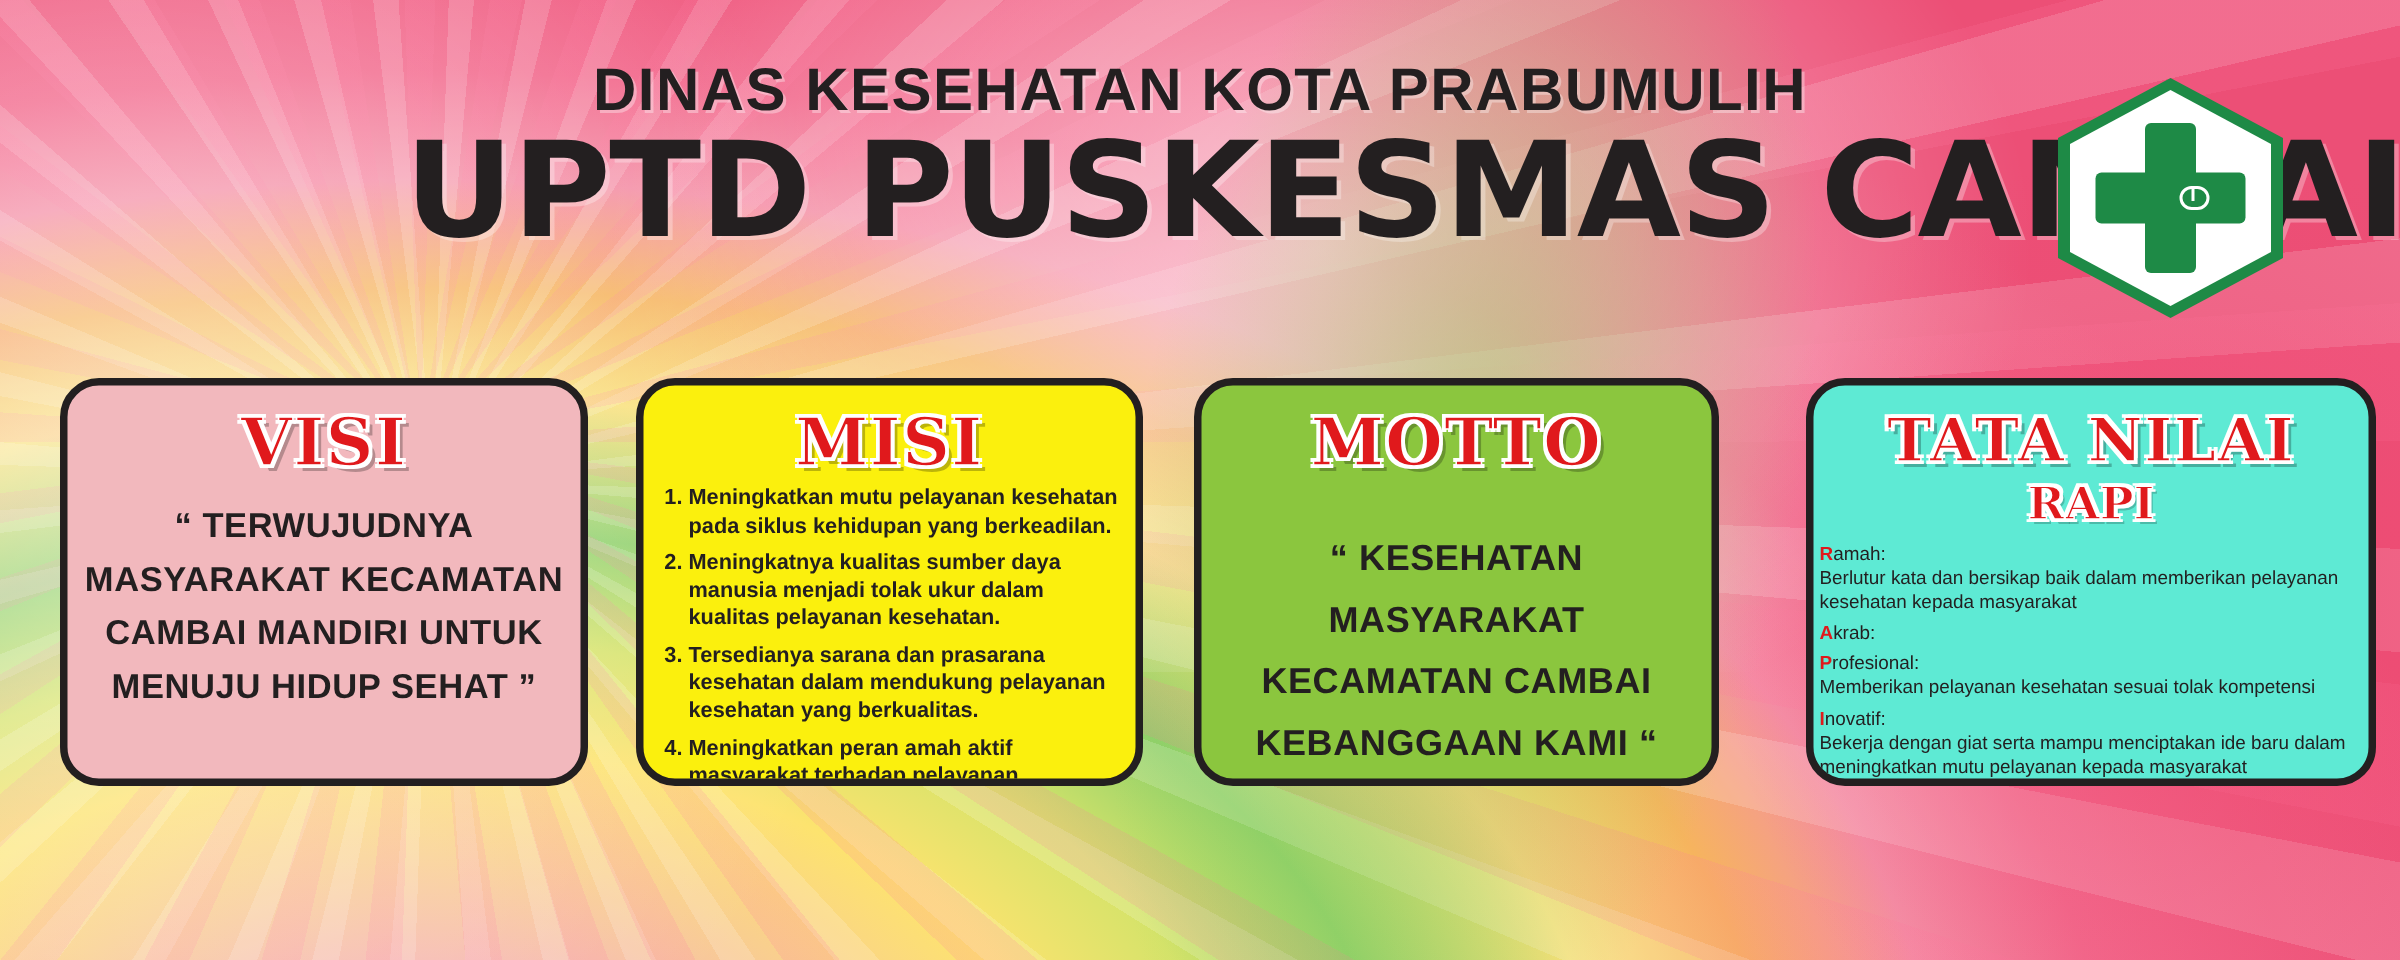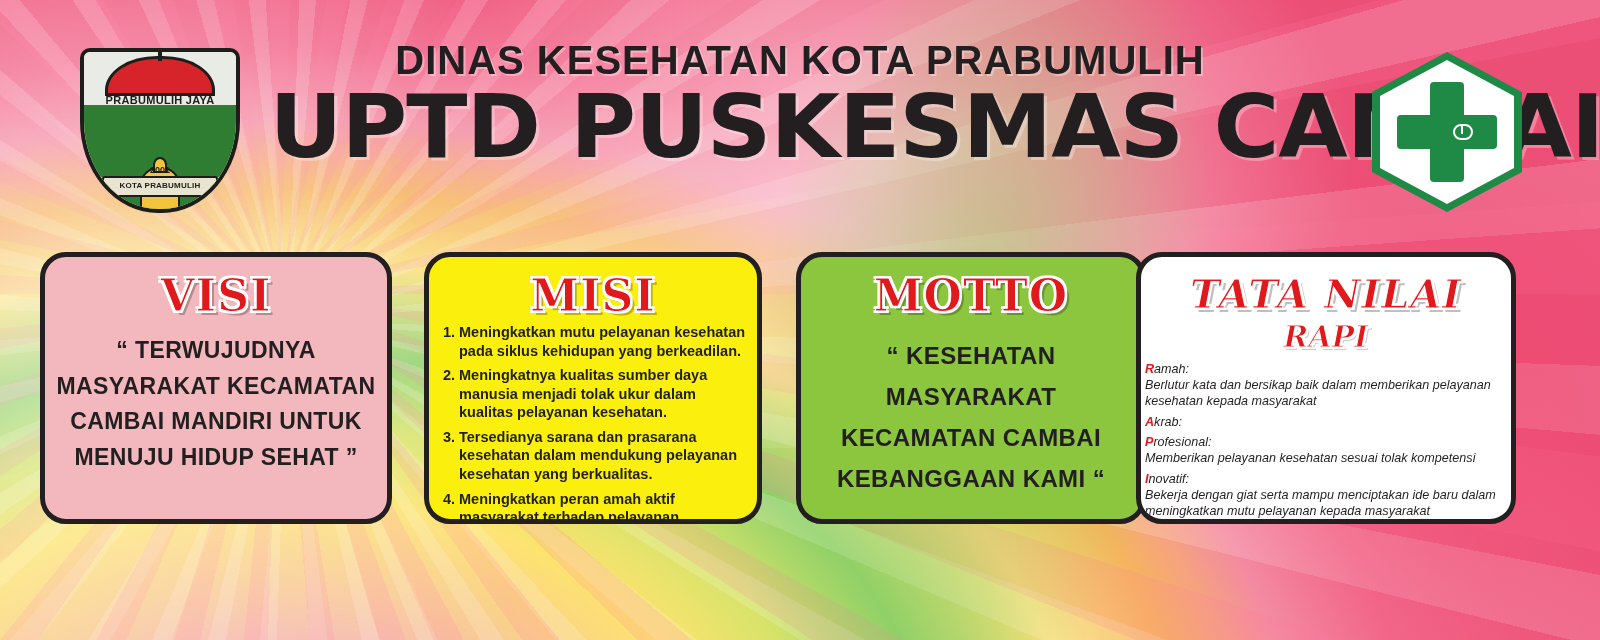--- a/index.html
+++ b/index.html
@@ -142,39 +142,39 @@
 
   
   .cards{position:absolute;left:0;top:252px;width:1600px;height:340px;}
   .card{
     position:absolute;top:0;height:272px;border:5px solid #231f20;border-radius:26px;
     box-sizing:border-box;padding:10px 4px;overflow:hidden;
   }
   .card-visi{left:40px;width:352px;background:#f2b8bd;}
   .card-misi{left:424px;width:338px;background:#fbf00d;}
   .card-motto{left:796px;width:350px;background:#8bc63e;}
-  .card-nilai{left:1136px;width:380px;background:#ffffff;font-style:italic;}
+  .card-nilai{left:1204px;width:380px;background:#5eead4;}
 
   .card-title{
     text-align:center;font-family:"DejaVu Serif", serif;font-weight:bold;
     font-size:44px;line-height:1.05;color:#e0191c;letter-spacing:1px;
     -webkit-text-stroke:1px #ffffff;
     text-shadow:
       2px 2px 0 #ffffff, -2px 2px 0 #ffffff, 2px -2px 0 #ffffff, -2px -2px 0 #ffffff,
       4px 4px 0 rgba(0,0,0,.25);
     margin:6px 0 4px;
   }
   .card-title.small{font-size:40px;}
 
   .body-center{
     text-align:center;font-weight:bold;color:#231f20;
     font-size:23px;line-height:1.55;letter-spacing:.4px;
     margin-top:14px;
   }
-  .body-center.motto{margin-top:17px;font-size:24px;line-height:1.7;}
+  .body-center.motto{margin-top:34px;font-size:24px;line-height:1.7;}
 
   ol.misi{
     margin:4px 0 0 0;padding-left:26px;
     font-size:14.5px;line-height:1.28;color:#231f20;font-weight:bold;
   }
   ol.misi li{margin-bottom:6px;}
 
   .rapi-title{
     text-align:center;font-family:"DejaVu Serif", serif;font-weight:bold;
     font-size:30px;color:#e0191c;margin:2px 0 8px;
@@ -194,35 +194,20 @@
   <div class="bg-base"></div>
   <div class="swirl"></div>
   <div class="swirl2"></div>
   <div class="glow-left"></div>
   <div class="glow-top"></div>
   <div class="greenish"></div>
   <div class="pinkish"></div>
 
   <div class="header">
 
-    <div class="logo-city">
-      <div class="shield">
-        <div class="shield-top">
-          <div class="umbrella"></div>
-          <div class="city-name">PRABUMULIH JAYA</div>
-        </div>
-        <div class="shield-green">
-          <div class="rice-l"></div>
-          <div class="rice-r"></div>
-          <div class="monument"></div>
-          <div class="year">2001</div>
-          <div class="ribbon">KOTA PRABUMULIH</div>
-        </div>
-      </div>
-    </div>
 
     <div class="titles">
       <div class="title-sub">DINAS KESEHATAN KOTA PRABUMULIH</div>
       <div class="title-main">UPTD PUSKESMAS CAMBAI</div>
     </div>
 
     <div class="logo-health">
       <div class="hexa"></div>
       <div class="hexa-inner"></div>
       <div class="cross-v"></div>

